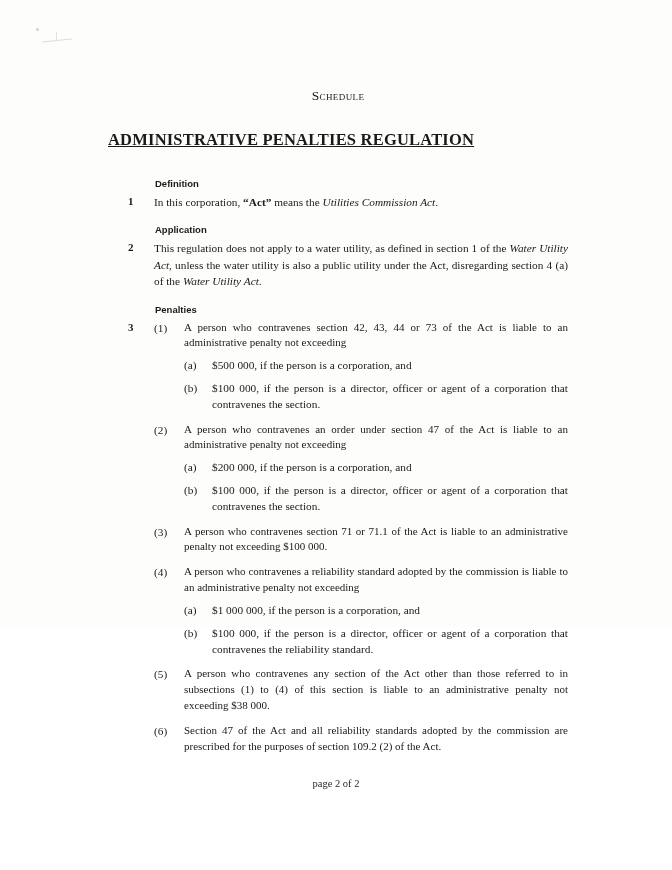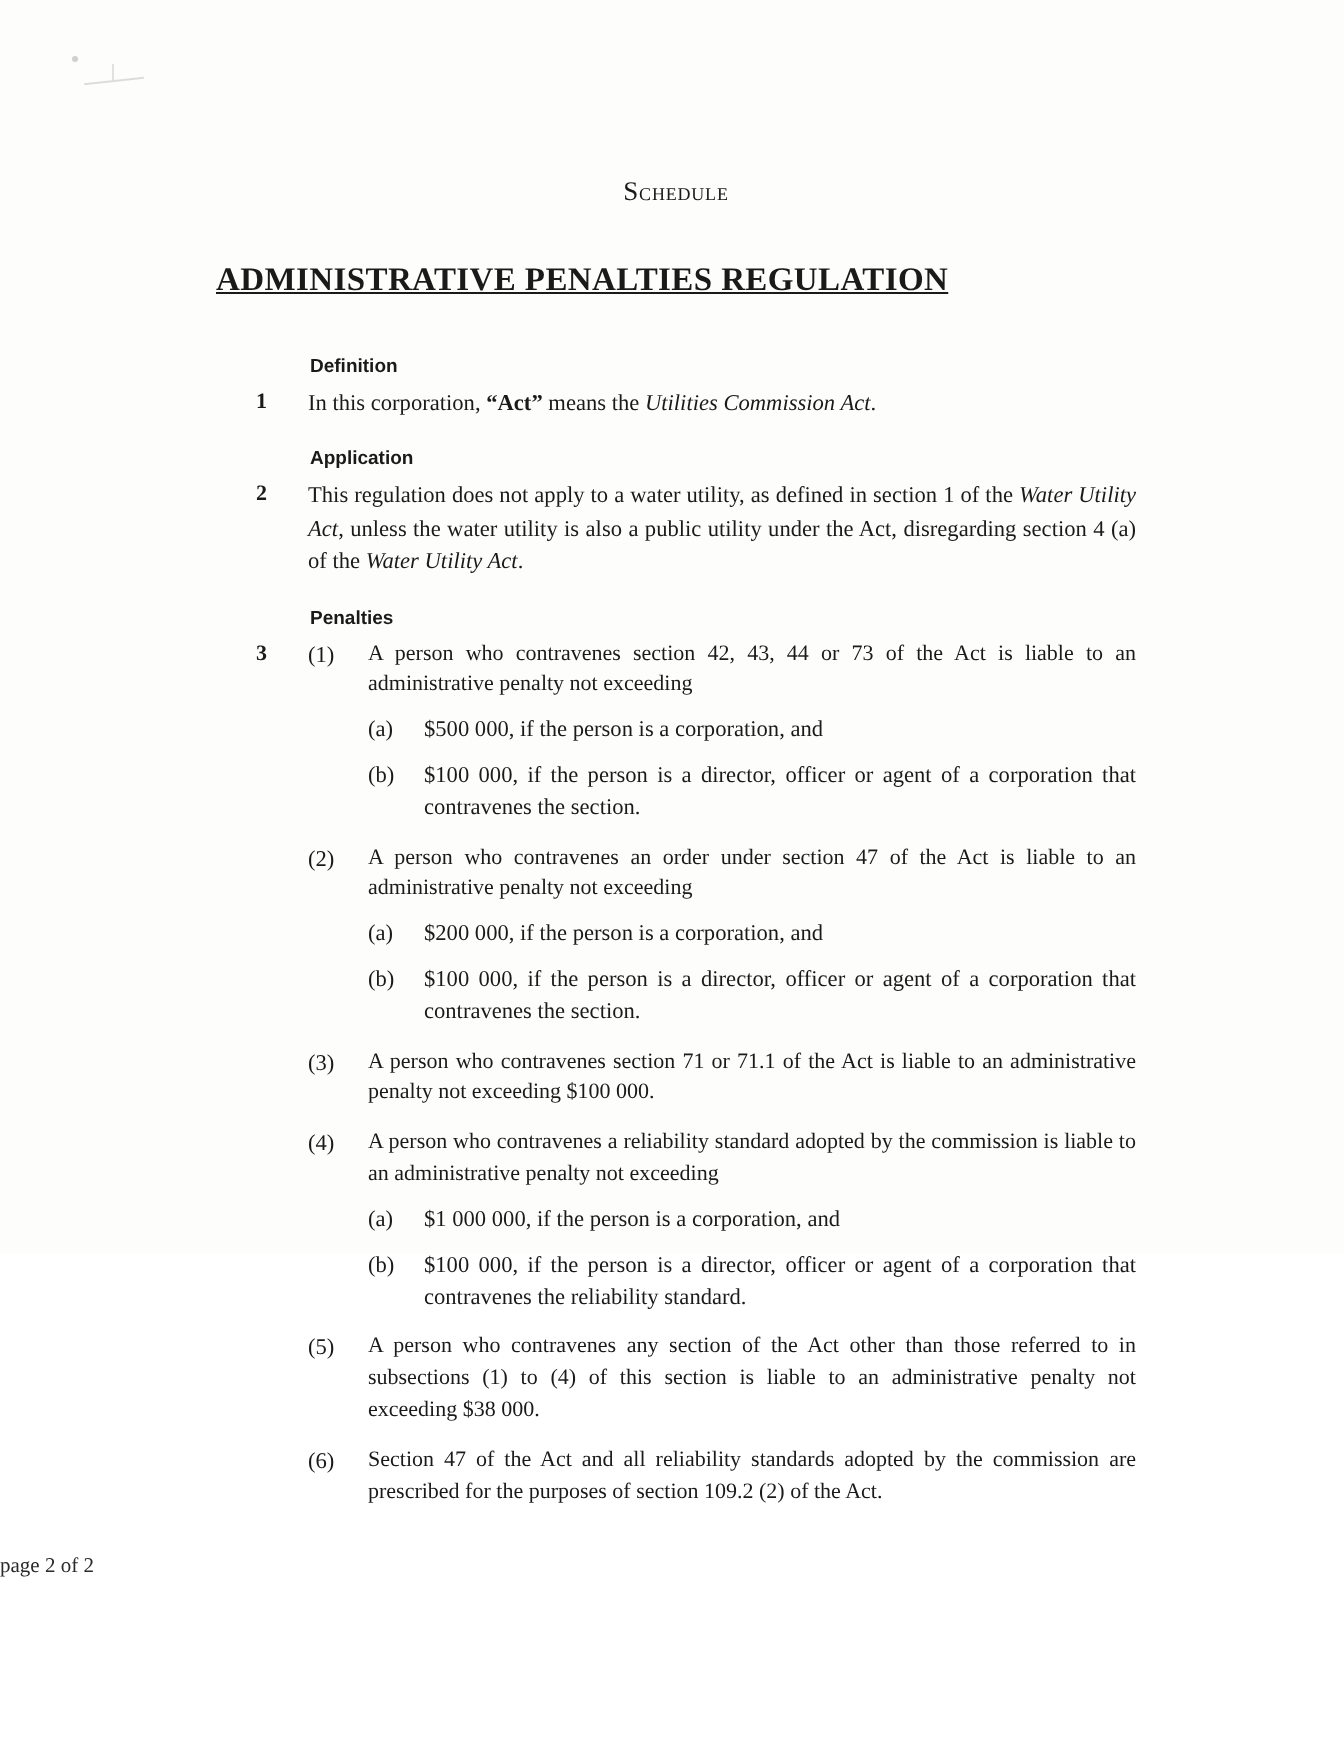--- a/index.html
+++ b/index.html
@@ -142,21 +142,21 @@
     text-align: justify;
   }
   .italic { font-style: italic; }
   .bold { font-weight: bold; }
   .penalties-block .clause-body { padding-top: 0; }
   .footer {
     position: absolute;
     left: 0;
     top: 778px;
     width: 672px;
-    text-align: left;
+    text-align: center;
     font-size: 10.5px;
     color: #2a2a2a;
   }
 </style>
 </head>
 <body>
 
 <div class="page">
 
   <div class="scan-mark">

